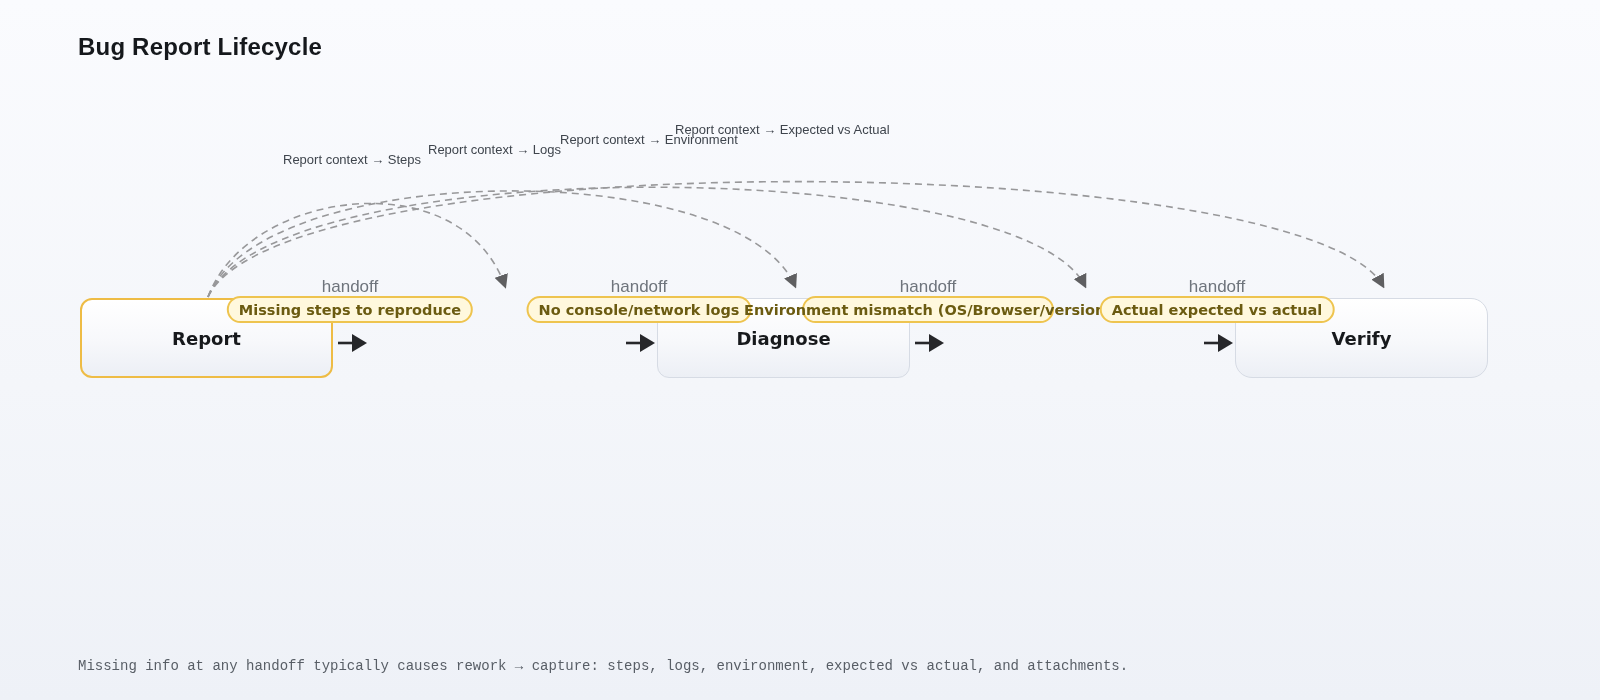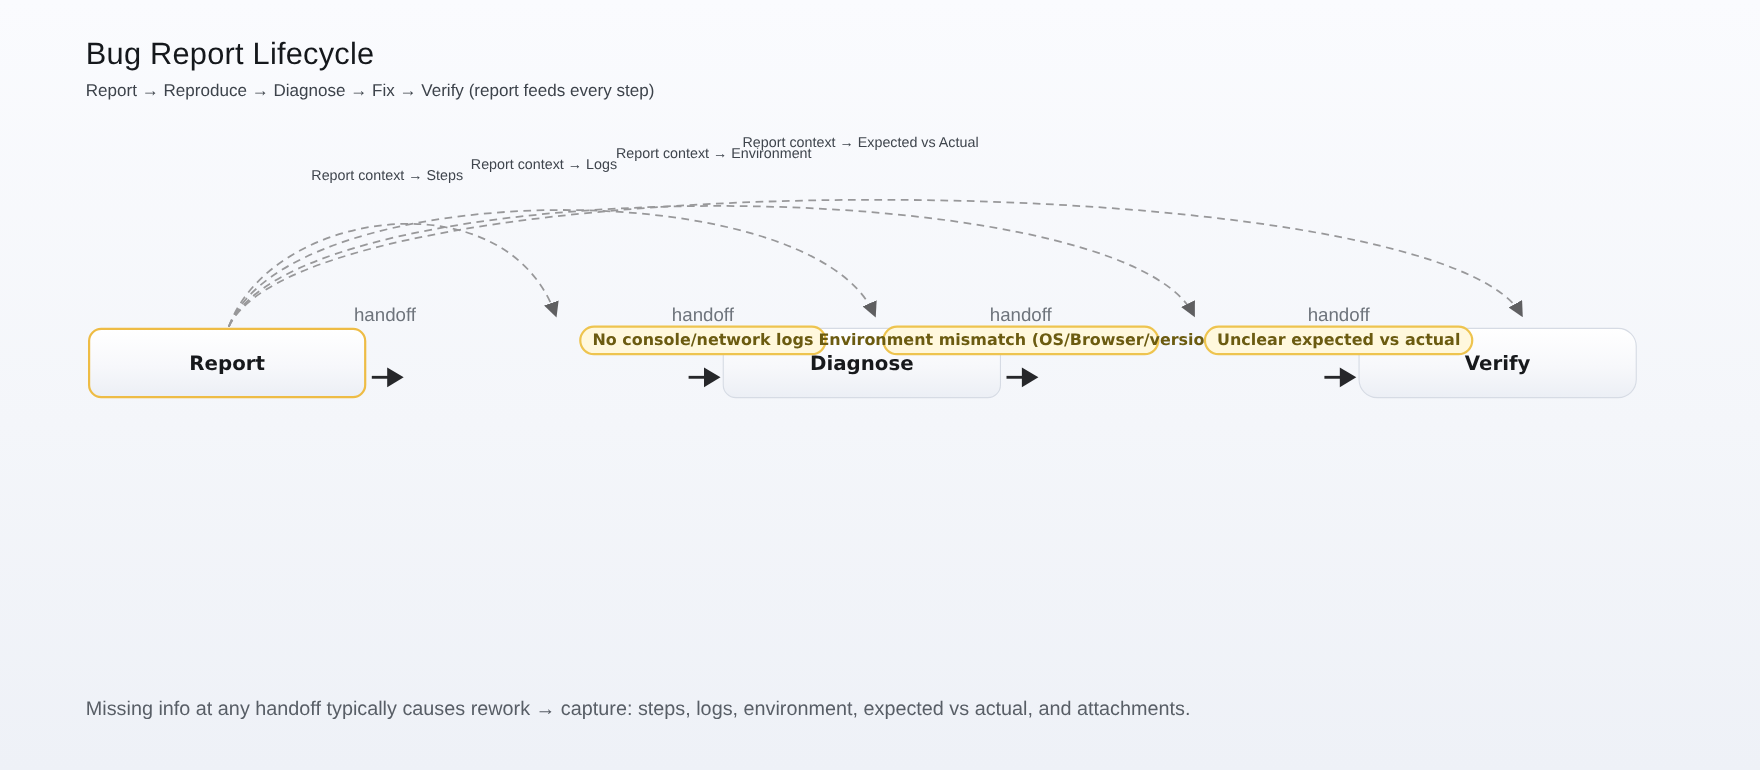--- a/index.html
+++ b/index.html
@@ -7,21 +7,21 @@
   body {
     font-family: "Liberation Sans", sans-serif;
     background: linear-gradient(180deg, #fafbfe 0%, #f4f6fa 55%, #eef1f7 100%);
     overflow: hidden;
   }
   .canvas { position: relative; width: 1600px; height: 700px; }
 
   
   .hdr { position: absolute; left: 78px; top: 33px; }
   .title {
-    font-size: 28px; font-weight: normal; color: #15181c;
+    font-size: 24px; font-weight: bold; color: #15181c;
     letter-spacing: 0.2px; font-family: "Liberation Sans", sans-serif;
   }
   .subtitle { margin-top: 9px; font-size: 15.5px; color: #3d434b; }
 
   
   svg.overlay {
     position: absolute; left: 0; top: 0; width: 1600px; height: 700px;
     pointer-events: none; z-index: 3;
   }
 
@@ -32,21 +32,21 @@
   }
 
   
   .handoff-label {
     position: absolute; top: 277px; width: 140px; text-align: center;
     font-size: 17px; color: #6e747c; z-index: 2;
   }
 
   
   .stage {
-    position: absolute; top: 298px; width: 253px; height: 64px;
+    position: absolute; top: 298px; width: 253px; height: 80px;
     border: 1.5px solid #d6dbe4; border-radius: 12px;
     background: linear-gradient(180deg, #ffffff 0%, #f7f8fb 55%, #eceff5 100%);
     display: flex; align-items: center; justify-content: center;
     z-index: 1;
   }
   .stage.highlight { border: 2px solid #eebc45; }
   .stage .stage-label {
     font-family: "DejaVu Sans", sans-serif;
     font-size: 18px; font-weight: bold; color: #17191c;
   }
@@ -59,33 +59,32 @@
     display: flex; align-items: center; justify-content: center;
     padding: 0 10px; z-index: 4;
   }
   .pill .pill-text {
     font-family: "DejaVu Sans", sans-serif;
     font-size: 14.5px; font-weight: bold; color: #6b5b11; white-space: nowrap;
   }
 
   
   .footer-note {
-    position: absolute; left: 78px; top: 634px;
-    font-family: Liberation Sans, sans-serif;
-    font-size: 18px; color: #585e66;
+    position: absolute; left: 78px; top: 658px;
+    font-family: Liberation Mono, monospace;
+    font-size: 14px; color: #585e66;
   }
 </style>
 </head>
 <body>
 
 <div class="canvas">
 
   <div class="hdr">
     <div class="title">Bug Report Lifecycle</div>
-    <div class="subtitle">Report → Reproduce → Diagnose → Fix → Verify (report feeds every step)</div>
   </div>
 
   <svg class="overlay" viewBox="0 0 1600 700" xmlns="http://www.w3.org/2000/svg">
     <defs>
       <marker id="grayArrow" viewBox="0 0 10 10" refX="8" refY="5" markerWidth="14" markerHeight="14" markerUnits="userSpaceOnUse" orient="auto">
         <path d="M 0 0 L 10 5 L 0 10 z" fill="#5f5f61"></path>
       </marker>
     </defs>
 
     <g stroke="#98989a" stroke-width="1.6" fill="none" stroke-dasharray="7 5">
@@ -128,25 +127,28 @@
   <div class="stage highlight" style="left:80px;">
     <span class="stage-label">Report</span>
   </div>
   <div class="stage" style="left:657px;justify-content:center;">
     <span class="stage-label">Diagnose</span>
   </div>
   <div class="stage" style="left:1235px;border-radius:17px;">
     <span class="stage-label">Verify</span>
   </div>
 
+  <div class="pill" style="left:350px;">
+    <span class="pill-text">Missing steps to reproduce</span>
+  </div>
   <div class="pill" style="left:639px;">
     <span class="pill-text">No console/network logs</span>
   </div>
   <div class="pill" style="left:928px;">
     <span class="pill-text">Environment mismatch (OS/Browser/version)</span>
   </div>
   <div class="pill" style="left:1217px;">
-    <span class="pill-text">Unclear expected vs actual</span>
+    <span class="pill-text">Actual expected vs actual</span>
   </div>
 
   <div class="footer-note">Missing info at any handoff typically causes rework → capture: steps, logs, environment, expected vs actual, and attachments.</div>
 
 </div>
 
 </body></html>

